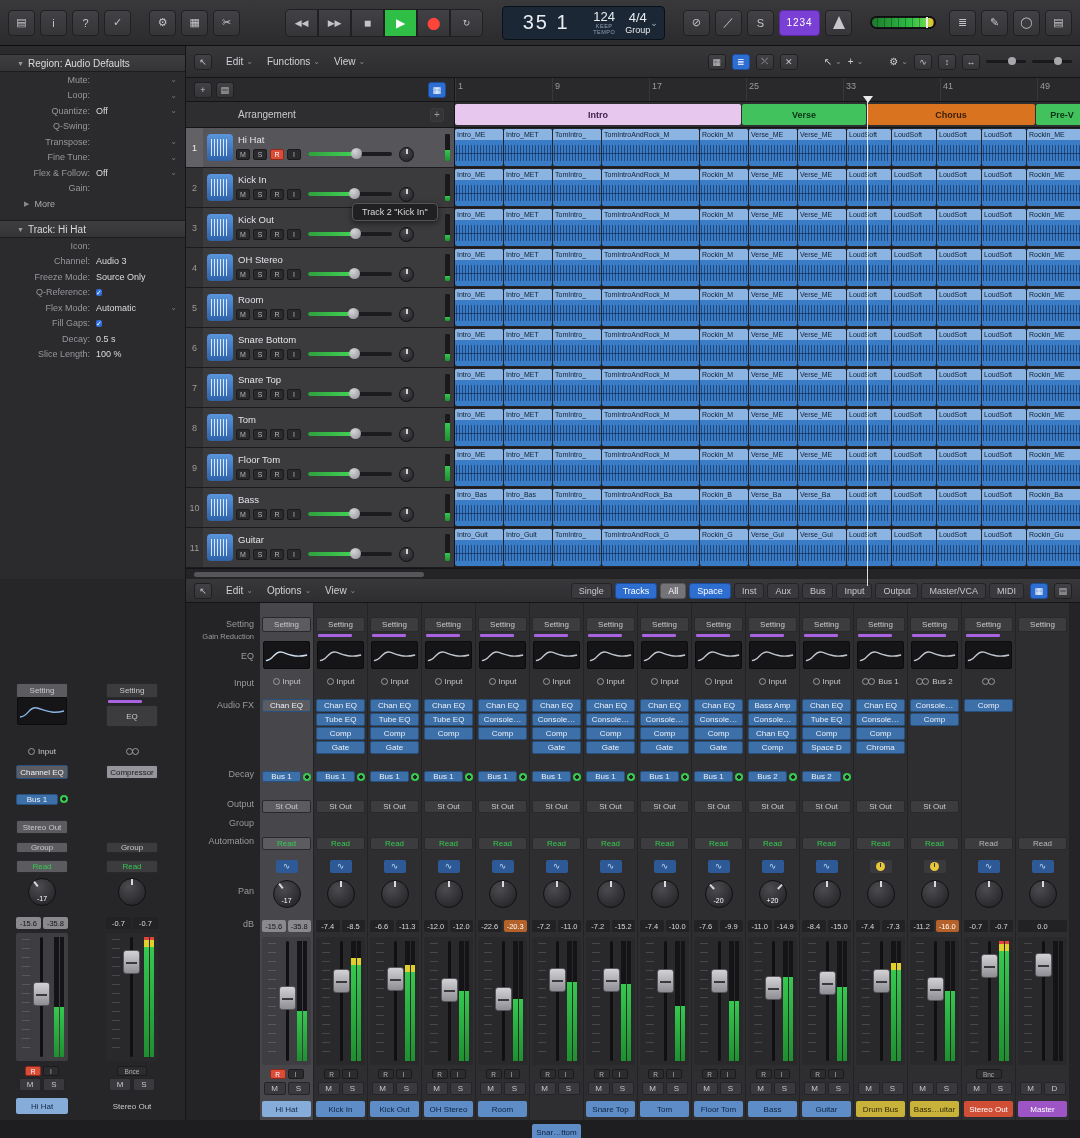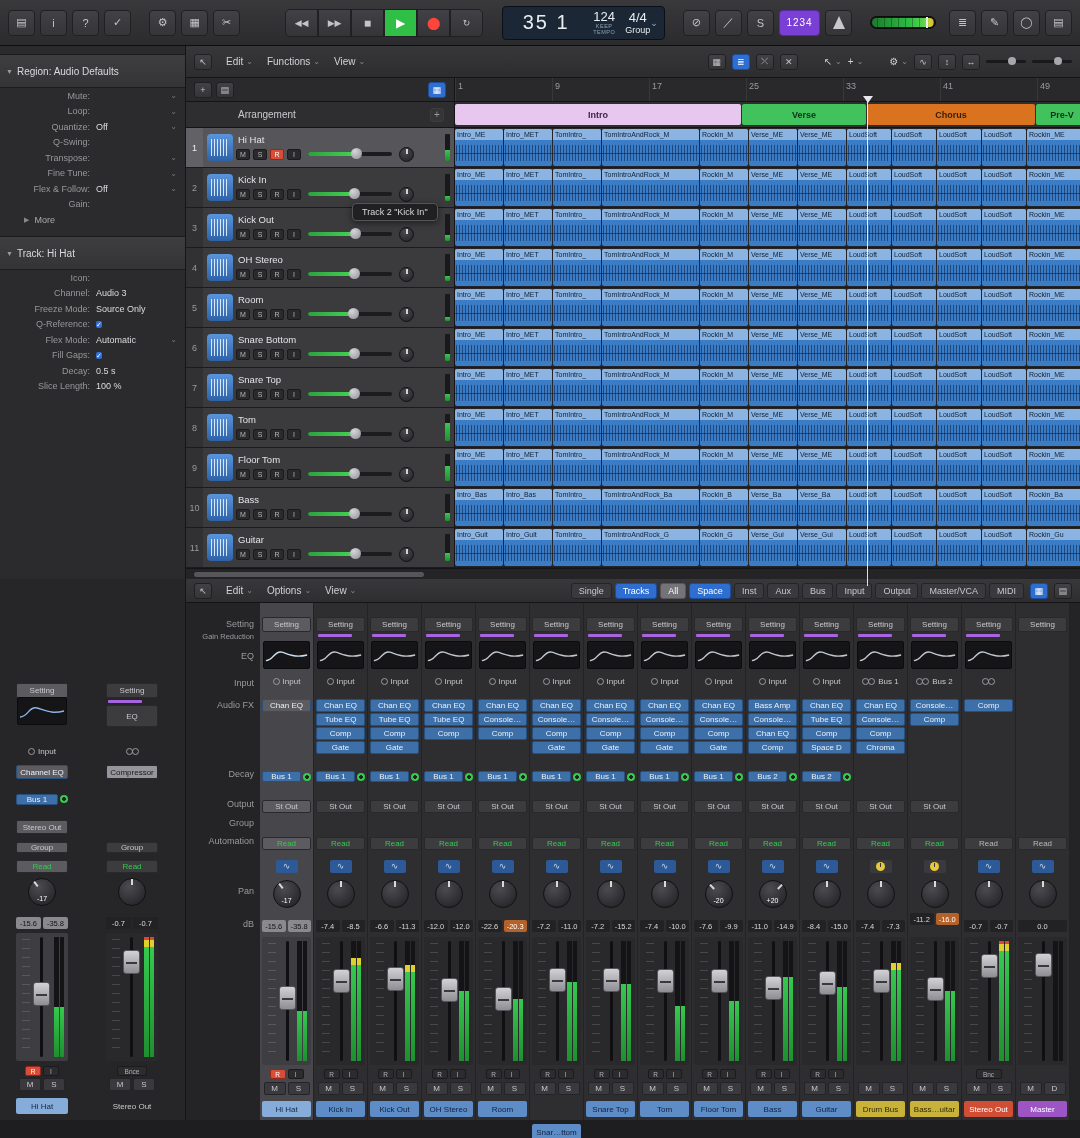--- a/index.html
+++ b/index.html
@@ -32,21 +32,21 @@
 .lcd-chev{margin-left:auto;color:#9fb0c0;font-size:9px}
 .countin{background:#7a3fd4;color:#fff;border-color:#5a2ba0;font-size:10px;letter-spacing:1px;padding:0 12px}
 .metro{width:0;height:0;border-left:6px solid transparent;border-right:6px solid transparent;border-bottom:13px solid #c8c8cc}
 .mmeter{position:relative;width:112px;height:13px;border-radius:7px;background:#17171a;border:1px solid #0c0c0e;overflow:hidden;margin:0 8px}
 .mfill{position:absolute;inset:1px;border-radius:6px;background:linear-gradient(90deg,#1d7a2c,#2fbf45 62%,#5ed44e 84%,#cfd23a 93%,#e0b62e)}
 .mmeter:after{content:"";position:absolute;inset:0;background:repeating-linear-gradient(90deg,transparent 0 6px,rgba(0,0,0,.28) 6px 7px)}
 .mmark{position:absolute;top:0;bottom:0;left:86%;width:2px;background:#eee;z-index:2}
 
 .mid{display:flex;height:533px}
 .inspector{width:186px;background:#2b2b2d;border-right:1px solid #151517;padding-top:8px}
-.insp-h{height:34px;background:linear-gradient(#3e3e41,#343437);border-top:1px solid #1c1c1e;border-bottom:1px solid #1c1c1e;display:flex;align-items:center;padding:0 6px;font-size:10px;color:#dadade;gap:4px}
+.insp-h{height:18px;background:linear-gradient(#3e3e41,#343437);border-top:1px solid #1c1c1e;border-bottom:1px solid #1c1c1e;display:flex;align-items:center;padding:0 17px;font-size:10px;color:#dadade;gap:4px}
 .insp-h .tri{font-size:7px;color:#9a9a9e}
 .insp-row{height:15.5px;display:flex;align-items:center;position:relative}
 .insp-label{width:96px;text-align:right;padding-right:6px;color:#97979c;font-size:9px}
 .insp-value{color:#dcdce0;font-size:9px;flex:1;white-space:nowrap}
 .insp-chev{position:absolute;right:8px;color:#77777c;font-size:8px}
 .insp-check{width:9px;height:9px;background:#2f6fde;border-radius:2px;color:#fff;font-size:7px;line-height:9px;text-align:center}
 .insp-icon{width:22px;height:13px;border-radius:3px;background:linear-gradient(#5a95dc,#2d62a8);position:relative}
 .insp-icon:after{content:"";position:absolute;inset:2px 3px;background:repeating-linear-gradient(90deg,#dce8f8 0 1px,transparent 1px 3px)}
 .insp-more{height:16px;display:flex;align-items:center;padding-left:24px;color:#aaaaae;font-size:9px;gap:5px}
 .insp-more .tri{font-size:7px;color:#88888c}
@@ -2531,21 +2531,21 @@
               <div class="srow" style="top: 256px; height: 14px;">
                 <span class="panicon clock">
                   <i></i>
                 </span>
               </div>
               <div class="srow" style="top: 276px; height: 30px;">
                 <div class="knob">
                   <div class="tick" style="transform: rotate(0deg);"></div>
                 </div>
               </div>
-              <div class="srow dbrow" style="top: 310px; height: 12px;">
+              <div class="srow dbrow" style="top: 317px; height: 12px;">
                 <span class="dbcell">-11.2</span>
                 <span class="dbcell" style="background: rgb(180, 98, 42); color: rgb(255, 255, 255);">-16.0</span>
               </div>
               <div class="fader">
                 <div class="ticks"></div>
                 <div class="rail"></div>
                 <div class="handle" style="top: 39.52px;"></div>
                 <div class="meters">
                   <div class="mcol">
                     <i style="height: 58%;"></i>

